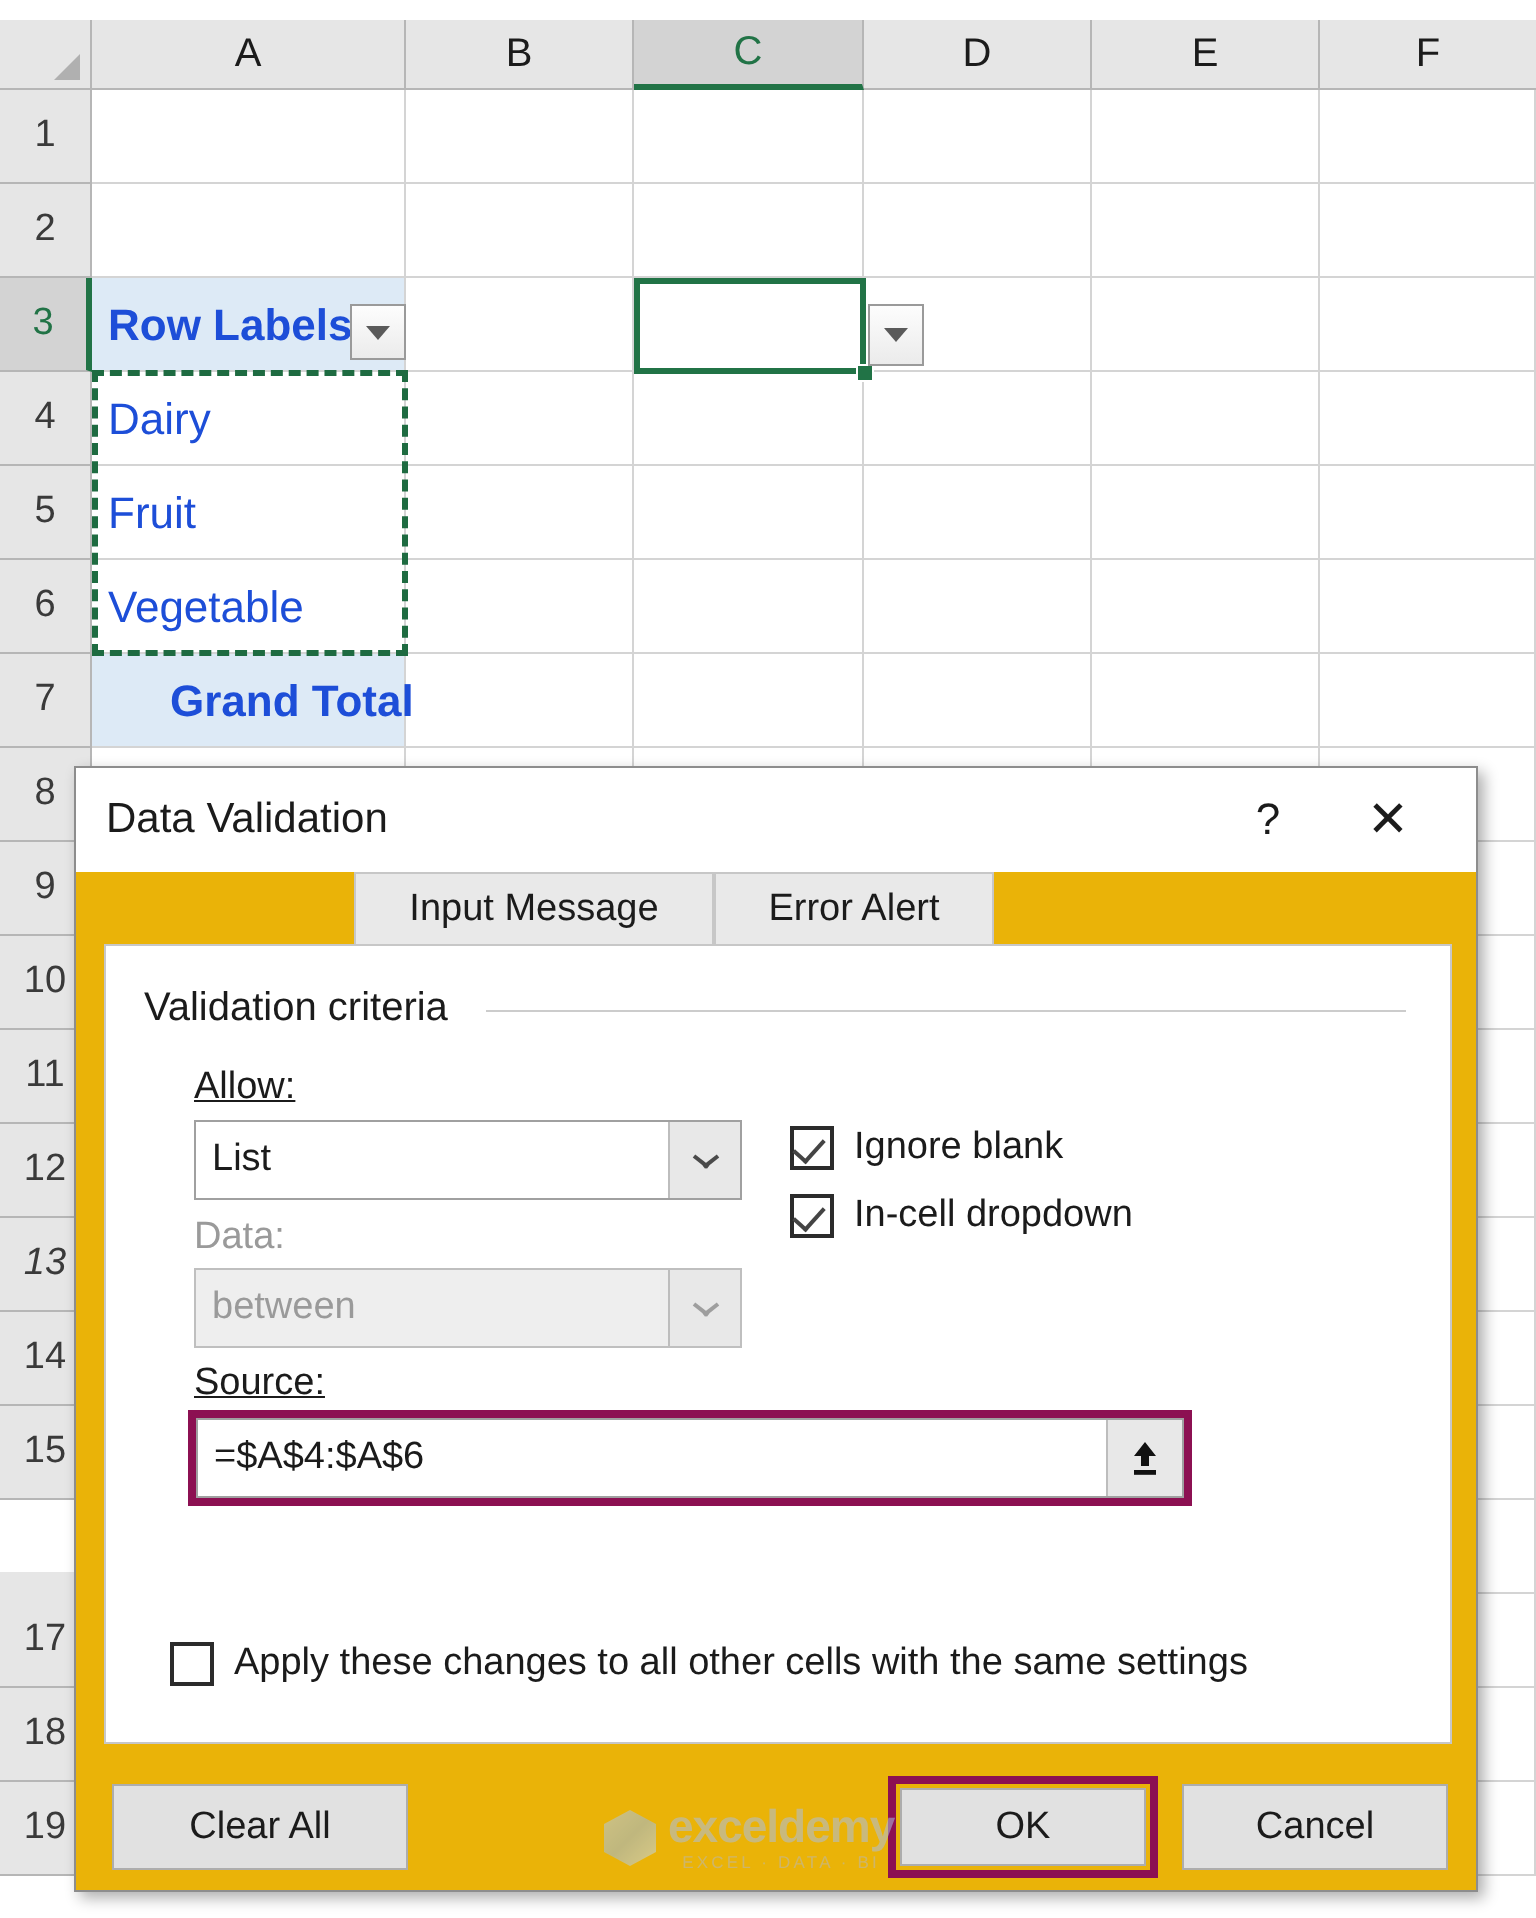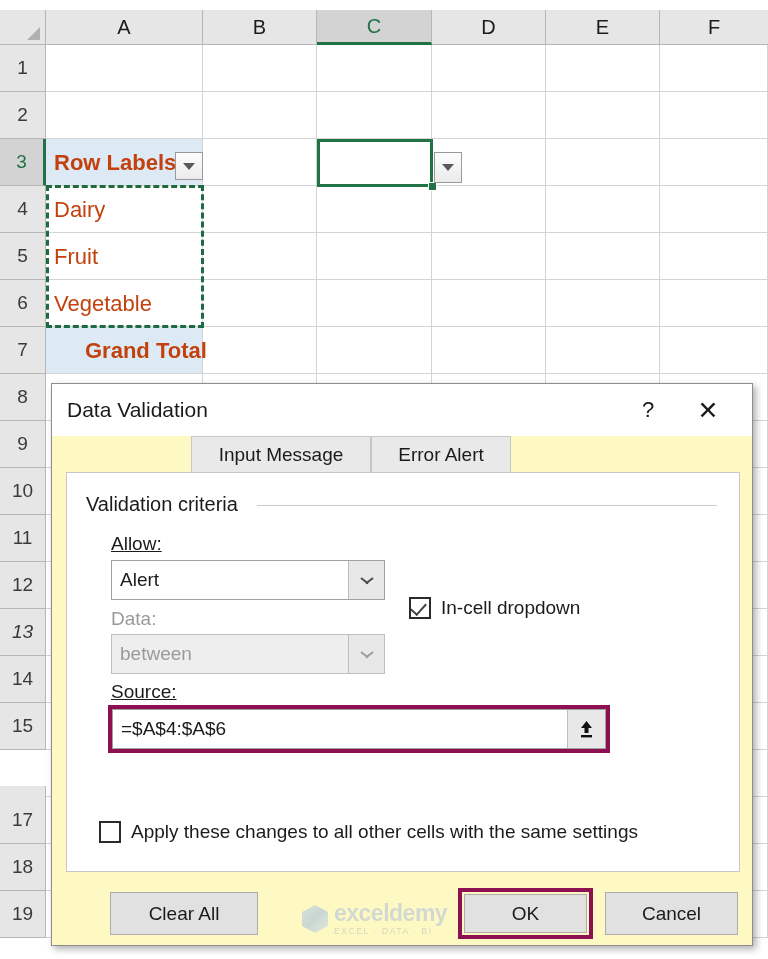--- a/index.html
+++ b/index.html
@@ -64,21 +64,21 @@
     border-right: 1px solid #d4d4d4;
     border-bottom: 1px solid #d4d4d4;
     background: #ffffff;
   }
   .gcell.pv {
     background: #ddeaf6;
   }
   .cell-text {
     position: absolute;
     font-size: 22px;
-    color: #c2410c;
+    color: #1d4ed8;
     display: flex; align-items: center;
     padding-left: 4px;
     white-space: nowrap;
   }
   .cell-text.bold { font-weight: bold; }
 
   
   #sel-c3 {
     position: absolute;
     border: 3px solid #217346;
@@ -108,23 +108,23 @@
   .ddbtn .arr {
     width: 0; height: 0;
     border-left: 6px solid transparent;
     border-right: 6px solid transparent;
     border-top: 7px solid #5a5a5a;
   }
 
   
   #dlg {
     position: absolute;
-    left: 51px; top: 383px;
+    left: 37px; top: 383px;
     width: 702px; height: 563px;
-    background: #fef9c3;
+    background: #eab308;
     border: 1px solid #8d8d8d;
     box-shadow: 3px 3px 7px rgba(0,0,0,0.32);
   }
   #dlg-title {
     position: absolute; left: 0; top: 0;
     width: 100%; height: 52px;
     background: #ffffff;
     display: flex; align-items: center;
   }
   #dlg-title .ttl {
@@ -284,20 +284,21 @@
     border: 4px solid #8c1052;
   }
 
   
   #wm {
     position: absolute;
     left: 302px; top: 898px;
     width: 170px; height: 42px;
     display: flex; align-items: center;
     opacity: 0.55;
+    text-align: center;
   }
   #wm .cube {
     width: 26px; height: 28px;
     background: linear-gradient(135deg,#b9cfe8 0%, #9ebbdf 50%, #cddff0 100%);
     clip-path: polygon(50% 0%, 100% 25%, 100% 75%, 50% 100%, 0% 75%, 0% 25%);
     flex: none;
   }
   #wm .wmtxtbox { margin-left: 6px; line-height: 1; }
   #wm .wmmain { font-size: 23px; color: #aebfe0; font-weight: bold; letter-spacing: -0.5px; }
   #wm .wmsub { font-size: 8.5px; color: #b8b8b8; letter-spacing: 1.6px; margin-top: 2px; }
@@ -492,34 +493,38 @@
       </div>
   </div>
 
   <div id="tabbody">
 
     <div class="grp-label" style="left:19px;top:20px;">Validation criteria</div>
     <div class="grp-rule" style="left:190px;top:32px;width:460px;"></div>
 
     <div class="fld-label uline" style="left:44px;top:60px;">Allow:</div>
     <div class="combo" style="left:44px;top:87px;width:274px;height:40px;">
-      <span class="val">Alert</span>
+      <span class="val">List</span>
       <span class="btn">
           <span class="chev"></span>
         </span>
     </div>
 
     <div class="fld-label dim" style="left:44px;top:135px;">Data:</div>
     <div class="combo disabled" style="left:44px;top:161px;width:274px;height:40px;">
       <span class="val">between</span>
       <span class="btn">
           <span class="chev"></span>
         </span>
     </div>
 
+    <div class="cbrow" style="left:342px;top:90px;">
+      <span class="cbox checked"></span>
+      <span class="cblabel">Ignore blank</span>
+    </div>
     <div class="cbrow" style="left:342px;top:124px;">
       <span class="cbox checked"></span>
       <span class="cblabel">In-cell dropdown</span>
     </div>
 
     <div class="fld-label uline" style="left:44px;top:208px;">Source:</div>
     <div id="src-hl" style="left:41px;top:232px;width:502px;height:48px;"></div>
     <div id="src-input" style="left:45px;top:236px;width:494px;height:40px;justify-content:center;">
       <span class="val">=$A$4:$A$6</span>
       <span class="rngbtn">
@@ -529,21 +534,21 @@
         </svg>
       </span>
     </div>
 
     <div class="cbrow" style="left:32px;top:348px;">
       <span class="cbox"></span>
       <span class="cblabel">Apply these changes to all other cells with the same settings</span>
     </div>
   </div>
 
-  <div class="dbtn" style="left:18px;top:508px;width:148px;height:43px;margin-left:40px;">
+  <div class="dbtn" style="left:18px;top:508px;width:148px;height:43px;">
     <span>Clear All</span>
   </div>
   <div id="ok-hl" style="left:406px;top:504px;width:135px;height:51px;"></div>
   <div class="dbtn" style="left:412px;top:510px;width:123px;height:39px;">
     <span>OK</span>
   </div>
   <div class="dbtn" style="left:553px;top:508px;width:133px;height:43px;">
     <span>Cancel</span>
   </div>
 </div>

